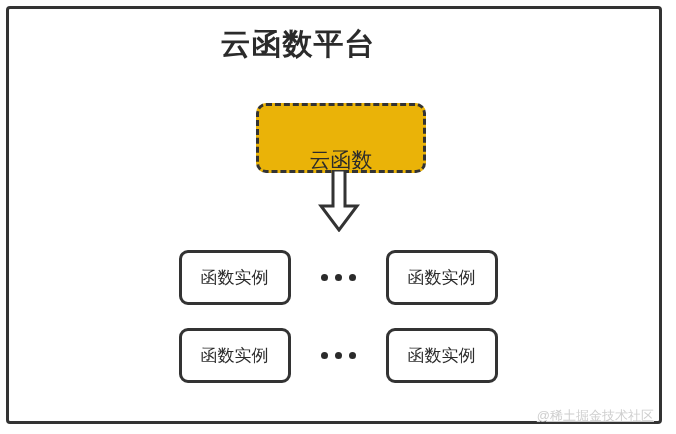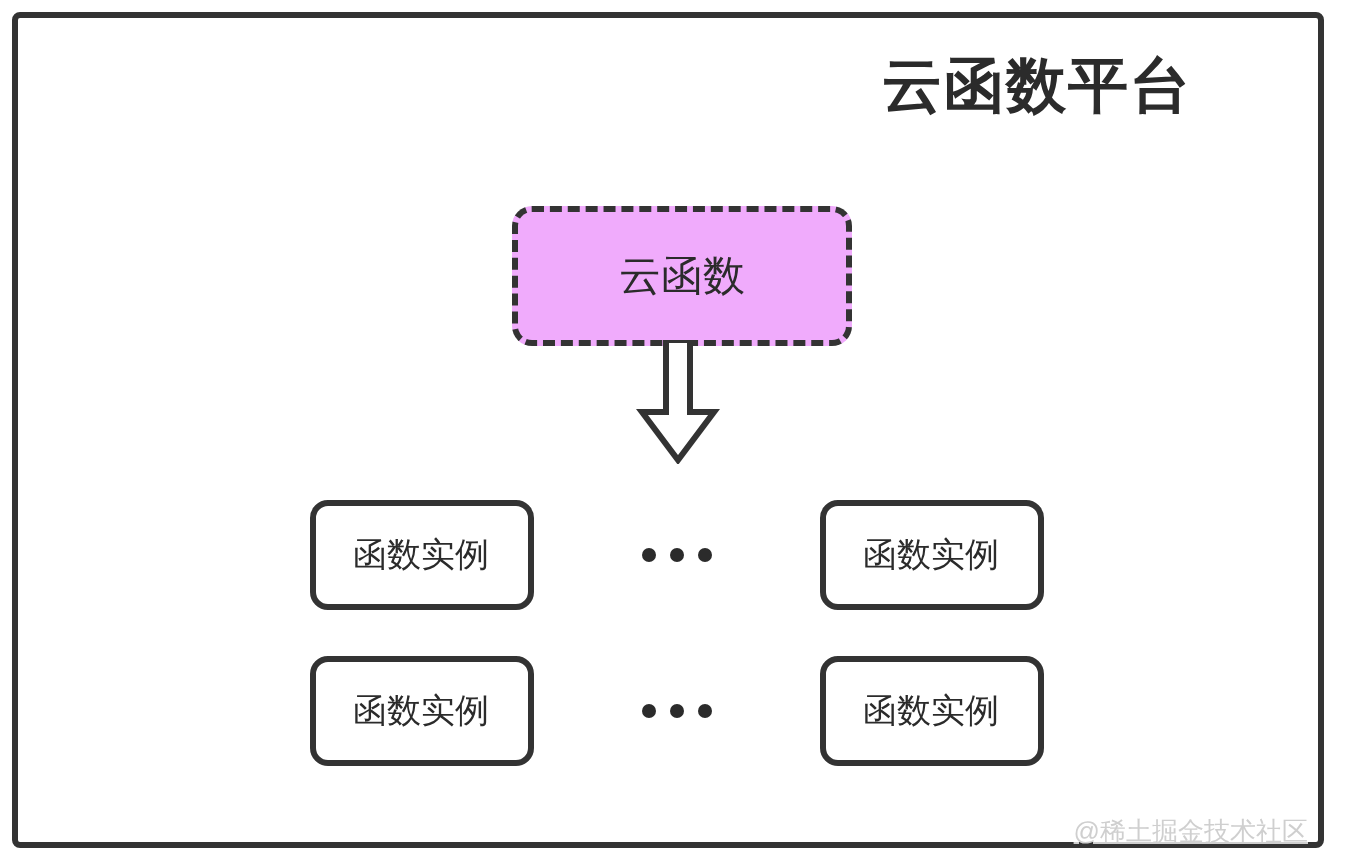--- a/index.html
+++ b/index.html
@@ -31,42 +31,42 @@
     border-radius: 4px;
     background: #ffffff;
   }
 
   
   .platform-title {
     position: absolute;
     left: 0;
     top: 24px;
     width: 596px;
-    text-align: right;
+    text-align: center;
     font-size: 30px;
     font-weight: bold;
     color: #2b2b2b;
     letter-spacing: 1px;
     line-height: 40px;
     white-space: nowrap;
   }
 
   
   .function-node {
     position: absolute;
     left: 256px;
     top: 103px;
     width: 170px;
     height: 70px;
     box-sizing: border-box;
     border: 3px dashed #333333;
     border-radius: 10px;
-    background: #f0abfc;
+    background: #eab308;
     display: flex;
-    align-items: center;
+    align-items: flex-end;
     justify-content: center;
   }
   .function-node-label {
     font-size: 21px;
     color: #2b2b2b;
     line-height: 1;
     white-space: nowrap;
   }
 
   
@@ -84,21 +84,20 @@
     left: 0;
     top: 250px;
     width: 676px;
   }
   .instance-row {
     position: relative;
     height: 55px;
     display: flex;
     align-items: center;
     justify-content: center;
-    gap: 24px;
   }
   .instance-row + .instance-row {
     margin-top: 23px;
   }
 
   .instance-box {
     width: 112px;
     height: 55px;
     box-sizing: border-box;
     border: 3px solid #333333;

